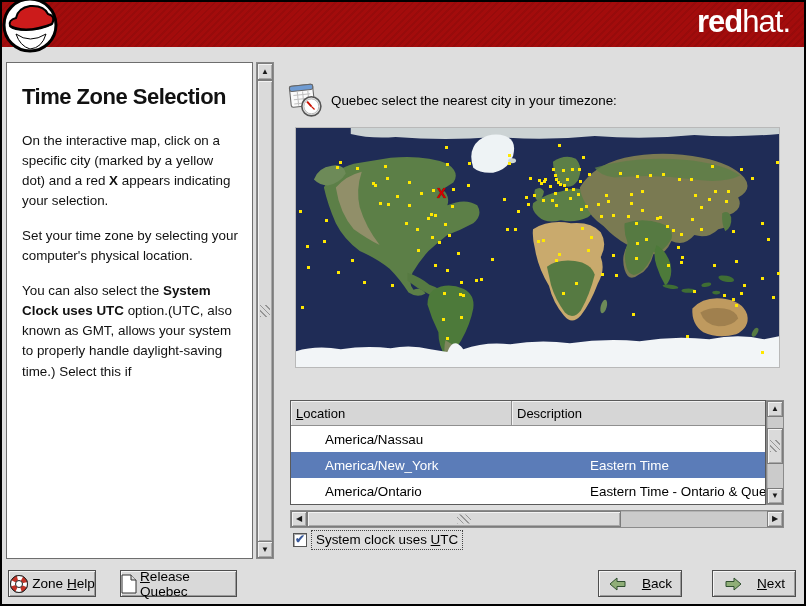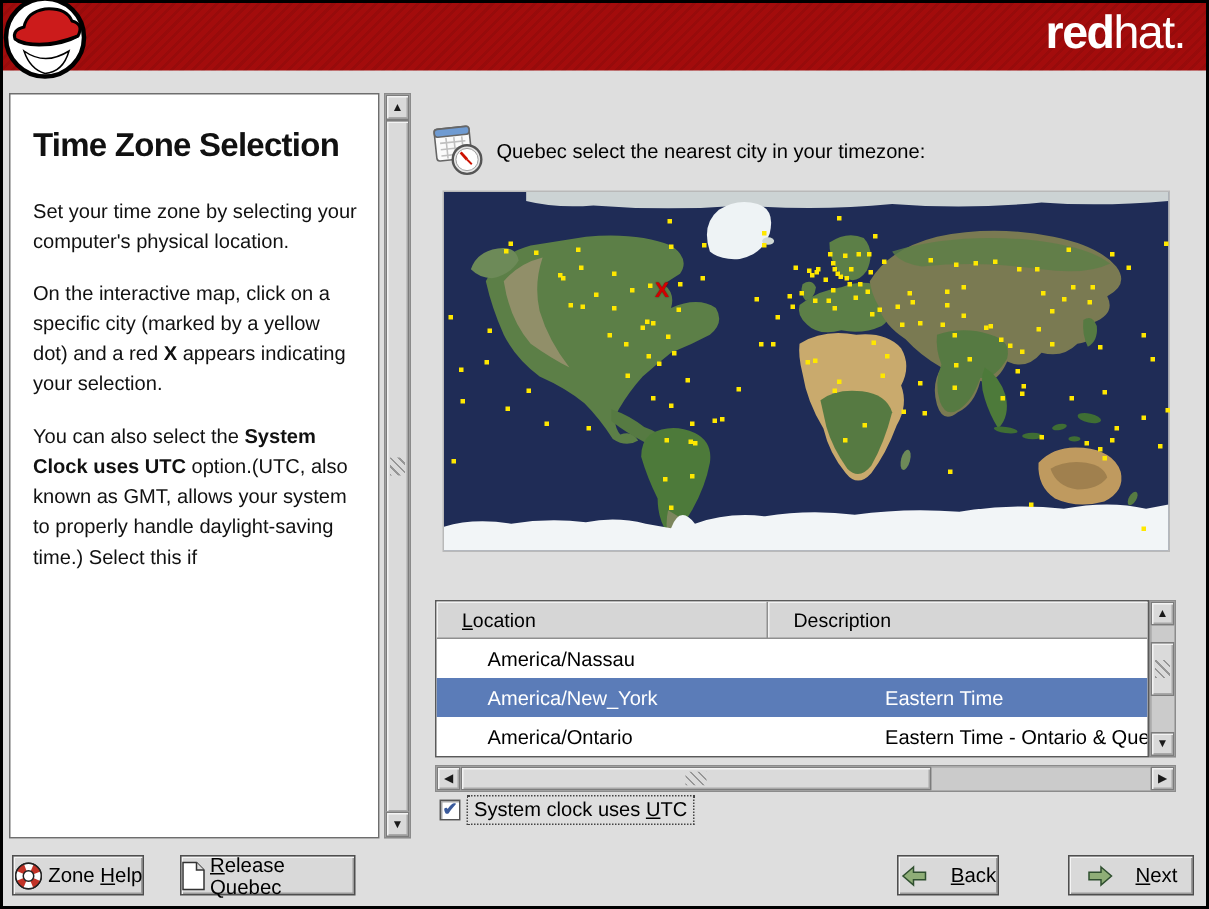--- a/index.html
+++ b/index.html
@@ -59,21 +59,21 @@
   .dot{position:absolute;width:3px;height:3px;background:var(--dot);}
   .marker{position:absolute;color:var(--marker);font-weight:bold;font-size:14px;
     transform:translate(-50%,-55%);text-shadow:0 0 1px #600;}
 
   
   .loctable{position:absolute;left:290px;top:400px;width:476px;height:105px;
     background:#fff;border:1px solid #5a5a5a;overflow:hidden;}
   .thead{display:flex;height:25px;}
   .th{background:#d6d6d6;border-right:1px solid #8f8f8f;border-bottom:1px solid #8f8f8f;
     box-shadow:inset 1px 1px 0 #f2f2f2;font-size:13px;color:#000;
-    display:flex;align-items:center;padding-left:17px;}
+    display:flex;align-items:center;padding-left:5px;}
   .th.loc{width:221px;}
   .th.desc{flex:1;border-right:none;}
   .trow{display:flex;height:26px;align-items:center;font-size:13.4px;color:#000;white-space:nowrap;}
   .trow .cell{overflow:hidden;padding-left:5px;}
   .trow .cell.loc{width:221px;flex:none;margin-left:29px;}
   .trow .cell.desc{flex:1;margin-left:44px;}
   .trow.sel{background:var(--selection);color:#fff;}
 
   .table-scroll{left:766px;top:400px;width:18px;height:105px;}
   .table-scroll .up{left:0;top:0;width:16px;height:16px;}
@@ -96,42 +96,42 @@
   .accel{text-decoration:underline;}
 
   
   .btn{position:absolute;top:570px;height:27px;background:#d9d9d9;
     border:1px solid #4e4e4e;box-shadow:inset 1px 1px 0 #f5f5f5,inset -1px -1px 0 #9b9b9b;
     display:flex;align-items:center;justify-content:center;gap:3px;
     font-size:13.6px;color:#000;cursor:default;}
   .btn .ic{display:flex;align-items:center;}
   #btn-hide-help{left:8px;width:88px;}
   #btn-release-notes{left:120px;width:117px;}
-  #btn-back{left:598px;width:68px;gap:14px;}
+  #btn-back{left:598px;width:84px;gap:14px;}
   #btn-next{left:712px;width:84px;gap:14px;}
 </style>
 </head>
 <body>
 
 <div class="window">
 
   <div class="topbar"></div>
   <svg class="logo" viewBox="0 0 60 56">
     <circle cx="28" cy="25" r="26" fill="#ffffff" stroke="#000" stroke-width="3"></circle>
     <path d="M14,34 Q28,44 44,34 Q40,48 28,49 Q18,46 14,34 Z" fill="#fff" stroke="#000" stroke-width="1"></path>
     <path d="M8,26 Q6,20 14,18 Q16,8 28,6 Q42,5 46,14 Q54,16 50,24 Q40,30 24,30 Q12,30 8,26 Z" fill="#cc1b1b" stroke="#000" stroke-width="2"></path>
     <path d="M8,26 Q24,34 50,24" fill="none" stroke="#000" stroke-width="2"></path>
   </svg>
   <div class="wordmark"><span class="b">red</span><span>hat.</span></div>
 
   <div class="help-panel">
     <h1>Time Zone Selection</h1>
     <div id="help-paragraphs">
+        <p><span>On the interactive map, click on a specific city (marked by a yellow dot) and a red </span><b>X</b><span> appears indicating your selection.</span></p>
         <p><span>Set your time zone by selecting your computer's physical location.</span></p>
-        <p><span>On the interactive map, click on a specific city (marked by a yellow dot) and a red </span><b>X</b><span> appears indicating your selection.</span></p>
         <p><span>You can also select the </span><b>System Clock uses UTC</b><span> option.(UTC, also known as GMT, allows your system to properly handle daylight-saving time.) Select this if</span></p>
       </div>
   </div>
 
   <div class="vscroll help-scroll">
     <div class="sbtn up">▲</div>
     <div class="thumb">
         <div class="grip"></div>
       </div>
     <div class="sbtn down">▼</div>

